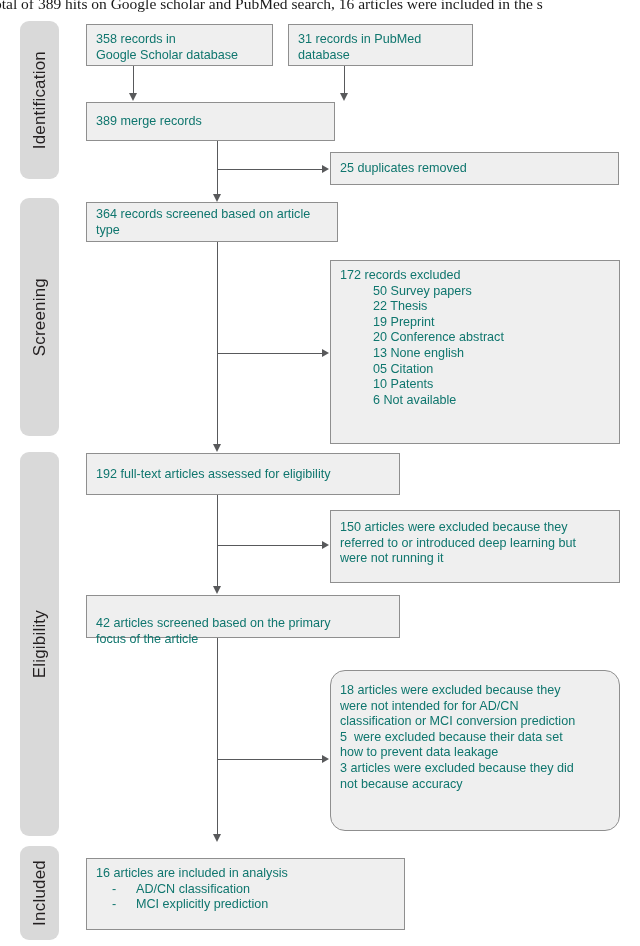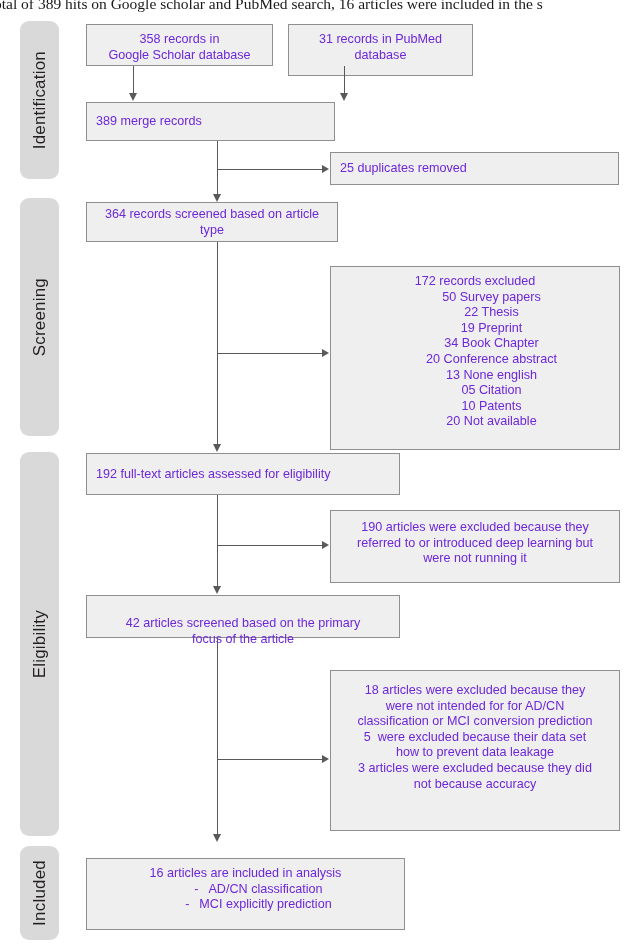--- a/index.html
+++ b/index.html
@@ -52,22 +52,21 @@
 
   
   .box {
     position: absolute;
     background: #efefef;
     border: 1px solid #8f8f8f;
     box-sizing: border-box;
     padding: 7px 9px 6px 9px;
     font-size: 12.6px;
     line-height: 15.6px;
-    color: #6d28d9;
-    text-align: center;
+    color: #0f766e;
   }
   .box.valign-center {
     display: flex;
     align-items: center;
   }
   .box .line { display: block; white-space: pre-wrap; }
   .box .indent { padding-left: 33px; }
   .box .bullet-row {
     display: block;
     padding-left: 16px;
@@ -120,21 +119,21 @@
 </div>
 <div class="stage-bar" style="top:846px; height:94px;">
   <span>Included</span>
 </div>
 
 <div class="box" style="left:86px; top:24px; width:187px; height:42px;">
   <span class="line">358 records in</span>
   <span class="line">Google Scholar database</span>
 </div>
 
-<div class="box" style="left:288px; top:24px; width:185px; height:52px;">
+<div class="box" style="left:288px; top:24px; width:185px; height:42px;">
   <span class="line">31 records in PubMed</span>
   <span class="line">database</span>
 </div>
 
 <div class="vline" style="left:133px; top:66px; height:28px;"></div>
 <div class="arrow-down" style="left:128.5px; top:93px;"></div>
 
 <div class="vline" style="left:344px; top:66px; height:28px;"></div>
 <div class="arrow-down" style="left:339.5px; top:93px;"></div>
 
@@ -155,61 +154,60 @@
 <div class="box valign-center" style="left:86px; top:202px; width:252px; height:40px;">
   <span class="line">364 records screened based on article type</span>
 </div>
 
 <div class="vline" style="left:217px; top:242px; height:203px;"></div>
 <div class="arrow-down" style="left:212.5px; top:444px;"></div>
 
 <div class="hline" style="left:218px; top:353px; width:104px;"></div>
 <div class="arrow-right" style="left:322px; top:349px;"></div>
 
-<div class="box" style="left:330px; top:266px; width:290px; height:184px;">
+<div class="box" style="left:330px; top:260px; width:290px; height:184px;">
   <span class="line">172 records excluded</span>
   <span class="line indent">50 Survey papers</span>
   <span class="line indent">22 Thesis</span>
   <span class="line indent">19 Preprint</span>
-  <span class="line indent">34 Book Chapter</span>
   <span class="line indent">20 Conference abstract</span>
   <span class="line indent">13 None english</span>
   <span class="line indent">05 Citation</span>
   <span class="line indent">10 Patents</span>
-  <span class="line indent">20 Not available</span>
+  <span class="line indent">6 Not available</span>
 </div>
 
 <div class="box valign-center" style="left:86px; top:453px; width:314px; height:42px;">
   <span class="line">192 full-text articles assessed for eligibility</span>
 </div>
 
 <div class="vline" style="left:217px; top:495px; height:92px;"></div>
 <div class="arrow-down" style="left:212.5px; top:586px;"></div>
 
 <div class="hline" style="left:218px; top:545px; width:104px;"></div>
 <div class="arrow-right" style="left:322px; top:541px;"></div>
 
 <div class="box" style="left:330px; top:510px; width:290px; height:73px; padding-top:9px;">
-  <span class="line">190 articles were excluded because they</span>
+  <span class="line">150 articles were excluded because they</span>
   <span class="line">referred to or introduced deep learning but</span>
   <span class="line">were not running it</span>
 </div>
 
 <div class="box" style="left:86px; top:595px; width:314px; height:43px; padding-top:20px;">
   <span class="line">42 articles screened based on the primary</span>
   <span class="line">focus of the article</span>
 </div>
 
 <div class="vline" style="left:217px; top:638px; height:197px;"></div>
 <div class="arrow-down" style="left:212.5px; top:834px;"></div>
 
 <div class="hline" style="left:218px; top:759px; width:104px;"></div>
 <div class="arrow-right" style="left:322px; top:755px;"></div>
 
-<div class="box" style="left:330px; top:670px; width:290px; height:161px; padding-top:12px;">
+<div class="box" style="left:330px; top:670px; width:290px; height:161px; padding-top:12px;border-radius:15px;">
   <span class="line">18 articles were excluded because they</span>
   <span class="line">were not intended for for AD/CN</span>
   <span class="line">classification or MCI conversion prediction</span>
   <span class="line">5  were excluded because their data set</span>
   <span class="line">how to prevent data leakage</span>
   <span class="line">3 articles were excluded because they did</span>
   <span class="line">not because accuracy</span>
 </div>
 
 <div class="box" style="left:86px; top:858px; width:319px; height:72px; ">

